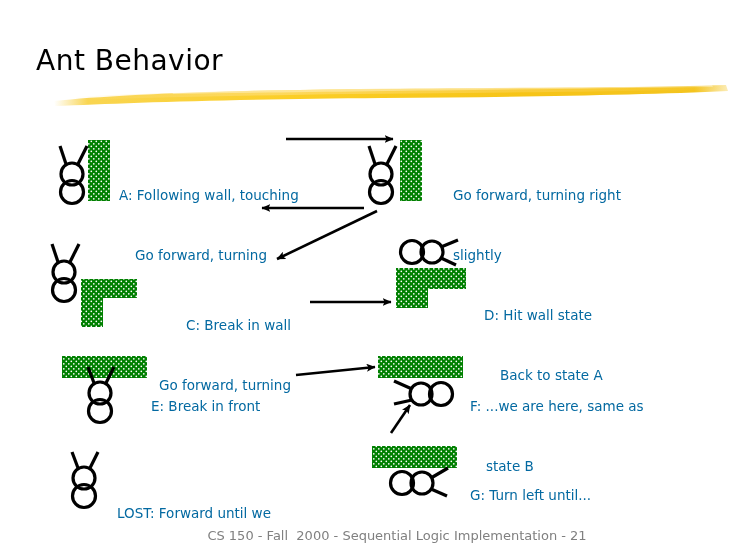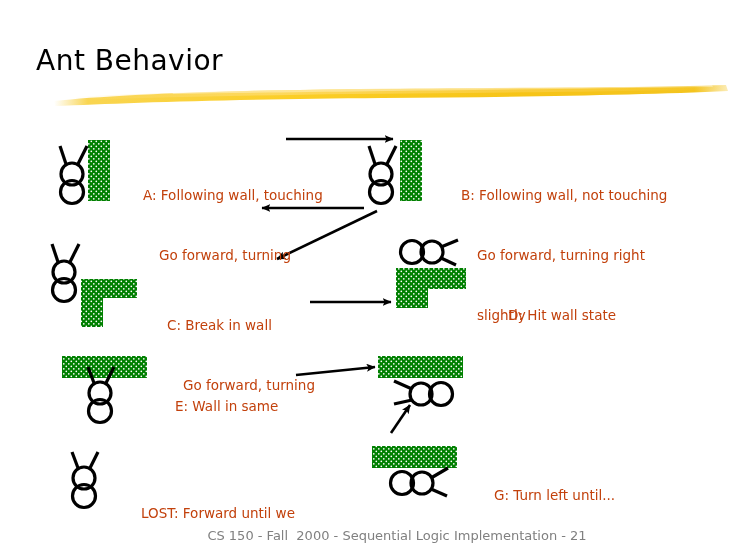--- a/index.html
+++ b/index.html
@@ -46,23 +46,22 @@
     height: 547px;
     pointer-events: none;
   }
 
   
   .caption {
     position: absolute;
     font-family: "DejaVu Sans", sans-serif;
     font-size: 13.5px;
     line-height: 20px;
-    color: #c2410c;
+    color: #0369a1;
     white-space: pre;
-    margin-left: 24px;
   }
   .caption .l1 { display: block; }
   .caption .l2 { display: block; padding-left: 16px; }
   .caption .l3 { display: block; padding-left: 16px; }
 
   
   #footer {
     position: absolute;
     left: 0;
     top: 528px;
@@ -205,38 +204,42 @@
       <line x1="391" y1="433" x2="410" y2="405" marker-end="url(#ah)"></line>
     </g>
   </svg>
 
   <div class="caption" style="left:119px; top:145px;">
     <span class="l1">A: Following wall, touching</span>
     <span class="l2">Go forward, turning</span>
   </div>
 
   <div class="caption" style="left:437px; top:145px;">
-    <span class="l1">B: Following wall, not touching</span>
     <span class="l2">Go forward, turning right</span>
     <span class="l3">slightly</span>
   </div>
 
-  <div class="caption" style="left:143px; top:275px;">
+  <div class="caption" style="left:143px; top:275px;text-align:right;">
     <span class="l1">C: Break in wall</span>
     <span class="l2">Go forward, turning</span>
   </div>
 
   <div class="caption" style="left:484px; top:265px;">
     <span class="l1">D: Hit wall state</span>
+    <span class="l2">Back to state A</span>
   </div>
 
   <div class="caption" style="left:151px; top:356px;">
-    <span class="l1">E: Wall in same</span>
-  </div>
-
+    <span class="l1">E: Break in front</span>
+  </div>
+
+  <div class="caption" style="left:470px; top:356px;">
+    <span class="l1">F: ...we are here, same as</span>
+    <span class="l2">state B</span>
+  </div>
 
   <div class="caption" style="left:470px; top:445px;">
     <span class="l1">G: Turn left until...</span>
   </div>
 
   <div class="caption" style="left:117px; top:463px;">
     <span class="l1">LOST: Forward until we</span>
     
   </div>
 

